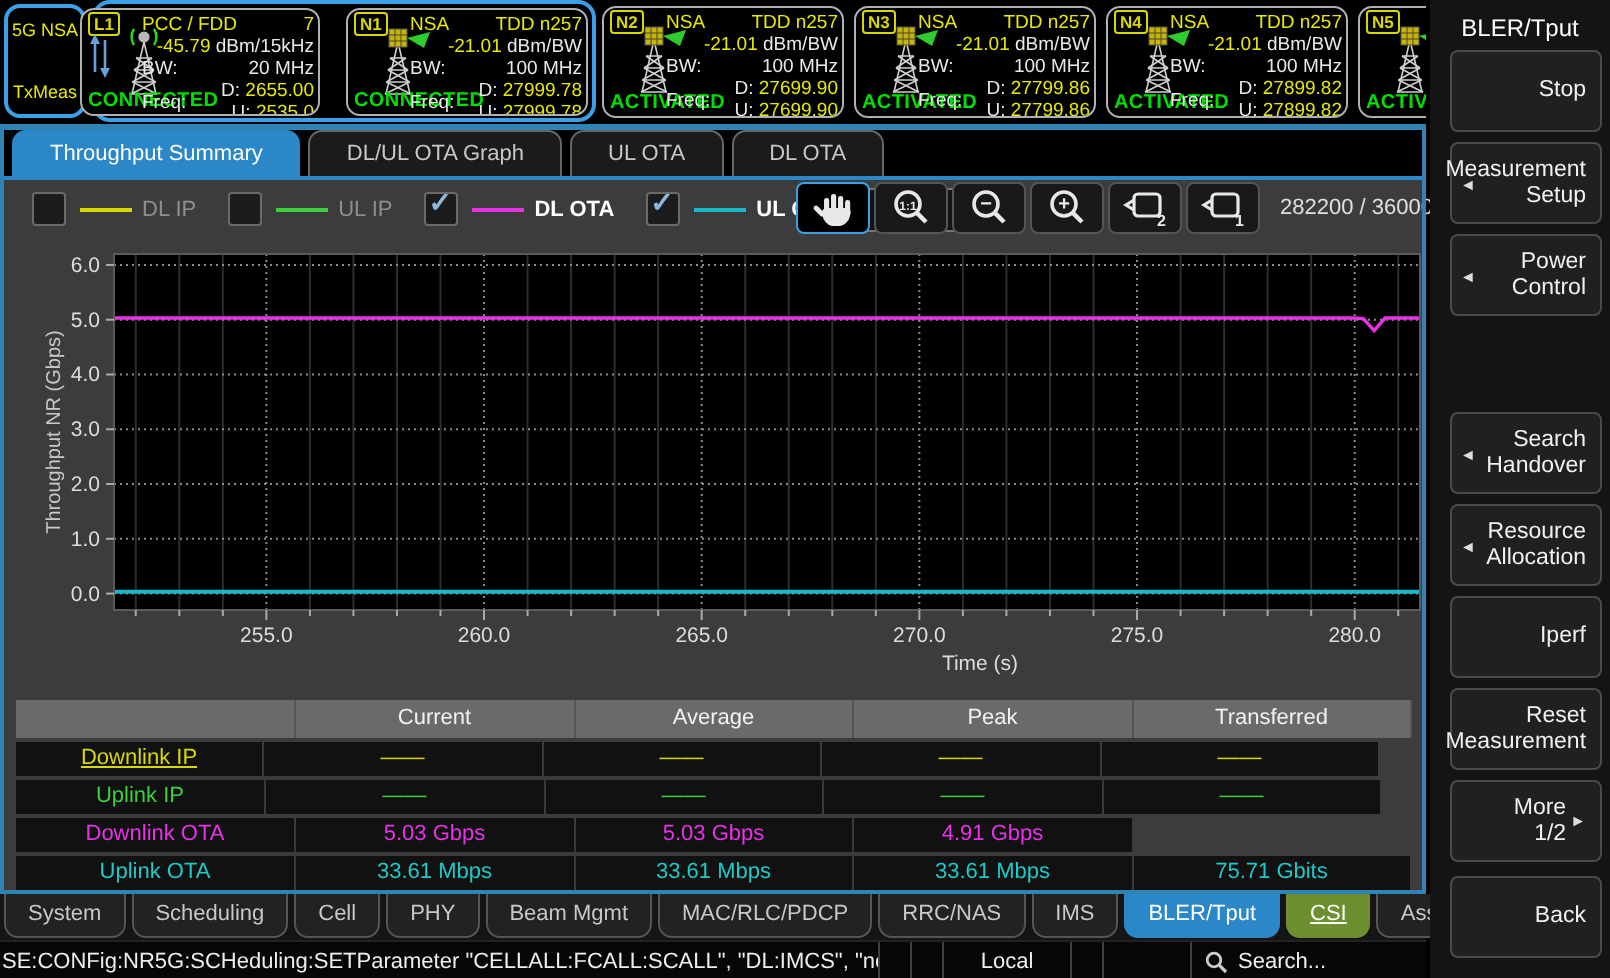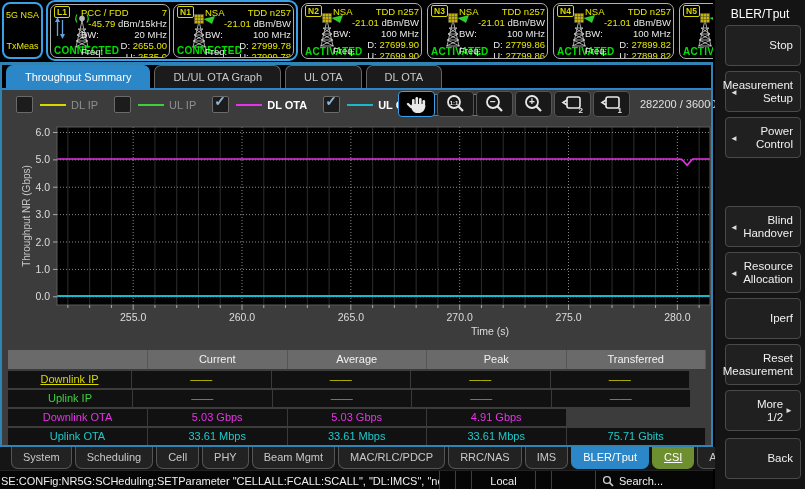--- a/index.html
+++ b/index.html
@@ -48,21 +48,21 @@
   #counter{position:absolute;left:640px;top:25px;height:29px;line-height:29px;font-size:11px;color:#e0e0e0;white-space:nowrap;}
   
   #chartwrap{position:absolute;left:0;top:56px;width:713px;height:225px;}
   
   #tblwrap{position:absolute;left:8px;top:285px;width:698px;}
   .trow{display:flex;margin-bottom:2px;}
   .t-c{background:#111;height:17px;line-height:17px;font-size:11px;text-align:center;border-right:1px solid #3a3a3a;box-sizing:border-box;}
   .t-h{background:#6a6a6a;color:#f2f2f2;height:19px;line-height:19px;font-size:11px;text-align:center;border-right:1px solid #555;box-sizing:border-box;}
   
   #bottombar{position:absolute;left:0;top:445px;width:713px;height:25px;background:#151515;border-top:2px solid #2f84b5;
-       display:flex;align-items:flex-start;padding-left:11px;box-sizing:border-box;}
+       display:flex;align-items:flex-start;padding-left:2px;box-sizing:border-box;}
   .btab{height:21px;line-height:21px;padding:0 11px;font-size:11px;color:#c8c8c8;background:#222;
        border:1px solid #555;border-top:none;border-radius:0 0 7px 7px;margin-right:3px;white-space:nowrap;}
   .btab.active{background:#2b87c8;color:#fff;border-color:#2b87c8;}
   .btab.green{background:#6d8f2f;color:#fff;border-color:#6d8f2f;text-decoration:underline;}
   
   #statusbar{position:absolute;left:0;top:470px;width:713px;height:19px;background:#060606;display:flex;align-items:center;border-top:1px solid #222;}
   #cmd{flex:1;color:#eee;font-size:11px;white-space:nowrap;overflow:hidden;padding-left:1px;}
   .scell{height:19px;border-left:1px solid #3f3f3f;display:flex;align-items:center;justify-content:center;box-sizing:border-box;color:#f0f0f0;font-size:11px;}
   
   #sidebar{position:absolute;left:715px;top:0;width:90px;height:489px;background:#141414;}
@@ -79,21 +79,21 @@
 
 <div id="app">
 
   <div id="topbar">
     <div class="measpanel">
       <div style="top:6px">5G NSA</div>
       <div style="bottom:6px">TxMeas</div>
     </div>
     <div class="cellgroup"></div>
     <div id="cells">
-        <div class="cell" style="left: 50px; top: 4px; width: 120px; height: 54px;">
+        <div class="cell" style="left: 40px; top: 4px; width: 120px; height: 54px;">
           <div class="badge">L1</div>
           <div class="ant" style="left: 14px; top: 9px;"><svg width="34" height="36" viewBox="0 0 34 36">
               <g stroke="#d0d0d0" stroke-width="0.8" fill="none">
                 <line x1="17" y1="7" x2="11" y2="33"></line>
                 <line x1="17" y1="7" x2="23" y2="33"></line>
                 <line x1="13" y1="15" x2="21" y2="15"></line>
                 <line x1="12" y1="21" x2="22" y2="21"></line>
                 <line x1="11.2" y1="27" x2="22.8" y2="27"></line>
                 <line x1="10.5" y1="33" x2="23.5" y2="33"></line>
                 <line x1="13" y1="15" x2="22" y2="21"></line>
@@ -590,21 +590,21 @@
         <div class="sbtn">
           <span class="arl">◄</span>
           <span>Measurement Setup</span>
         </div>
         <div class="sbtn">
           <span class="arl">◄</span>
           <span>Power Control</span>
         </div>
         <div class="sbtn gap-lg">
           <span class="arl">◄</span>
-          <span>Blind Handover</span>
+          <span>Search Handover</span>
         </div>
         <div class="sbtn">
           <span class="arl">◄</span>
           <span>Resource Allocation</span>
         </div>
         <div class="sbtn">
           <span>Iperf</span>
         </div>
         <div class="sbtn">
           <span>Reset Measurement</span>

